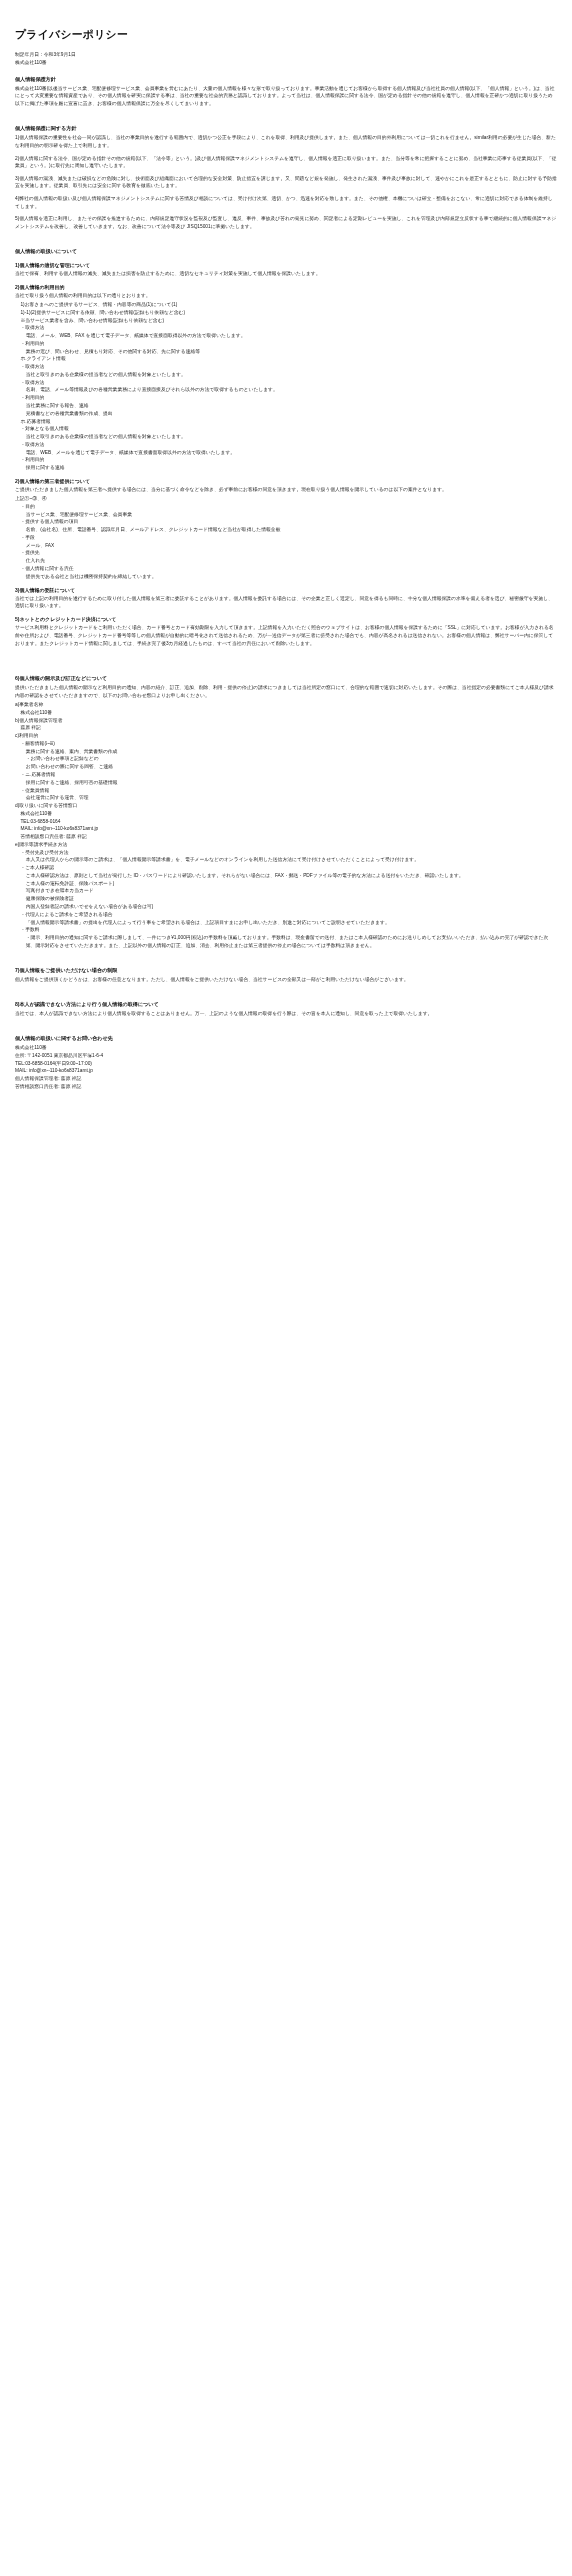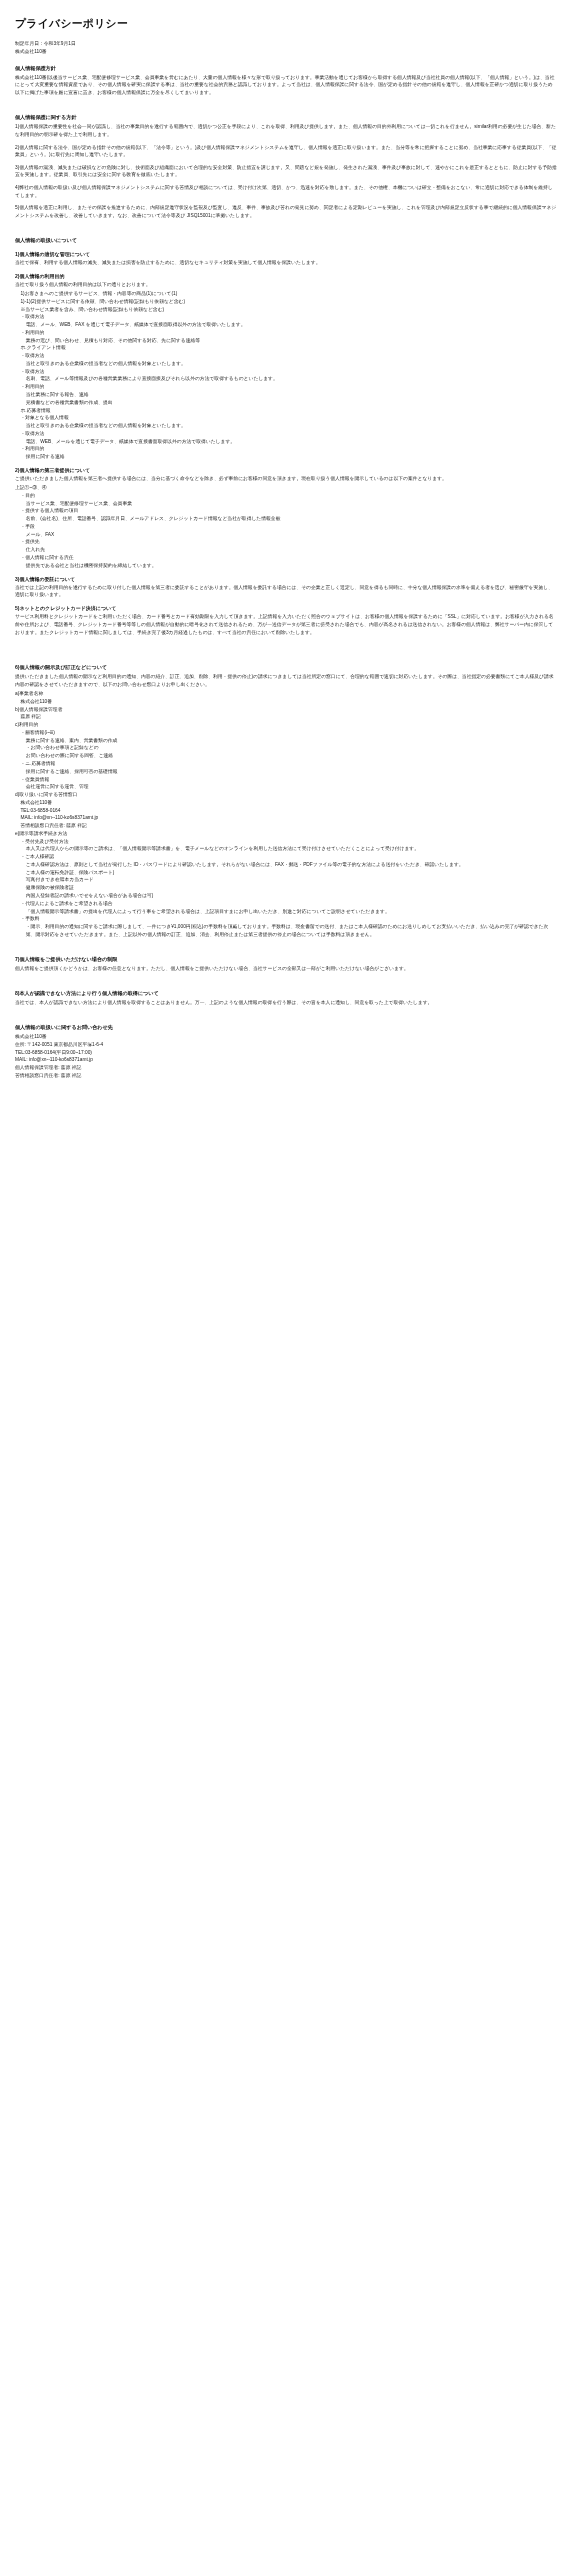--- a/index.html
+++ b/index.html
@@ -9,21 +9,21 @@
   }
   body {
     width: 572px;
     font-family: "Liberation Sans", sans-serif;
     color: #1a1a1a;
     -webkit-font-smoothing: antialiased;
   }
   .page {
     width: 572px;
     box-sizing: border-box;
-    padding: 13px 15px 27px 15px;
+    padding: 24px 15px 27px 15px;
   }
   .doc-title {
     font-size: 10.8px;
     font-weight: bold;
     letter-spacing: 0.3px;
     margin: 4px 0 9.4px 0;
     color: #111;
   }
   .meta-line {
     font-size: 4.8px;

